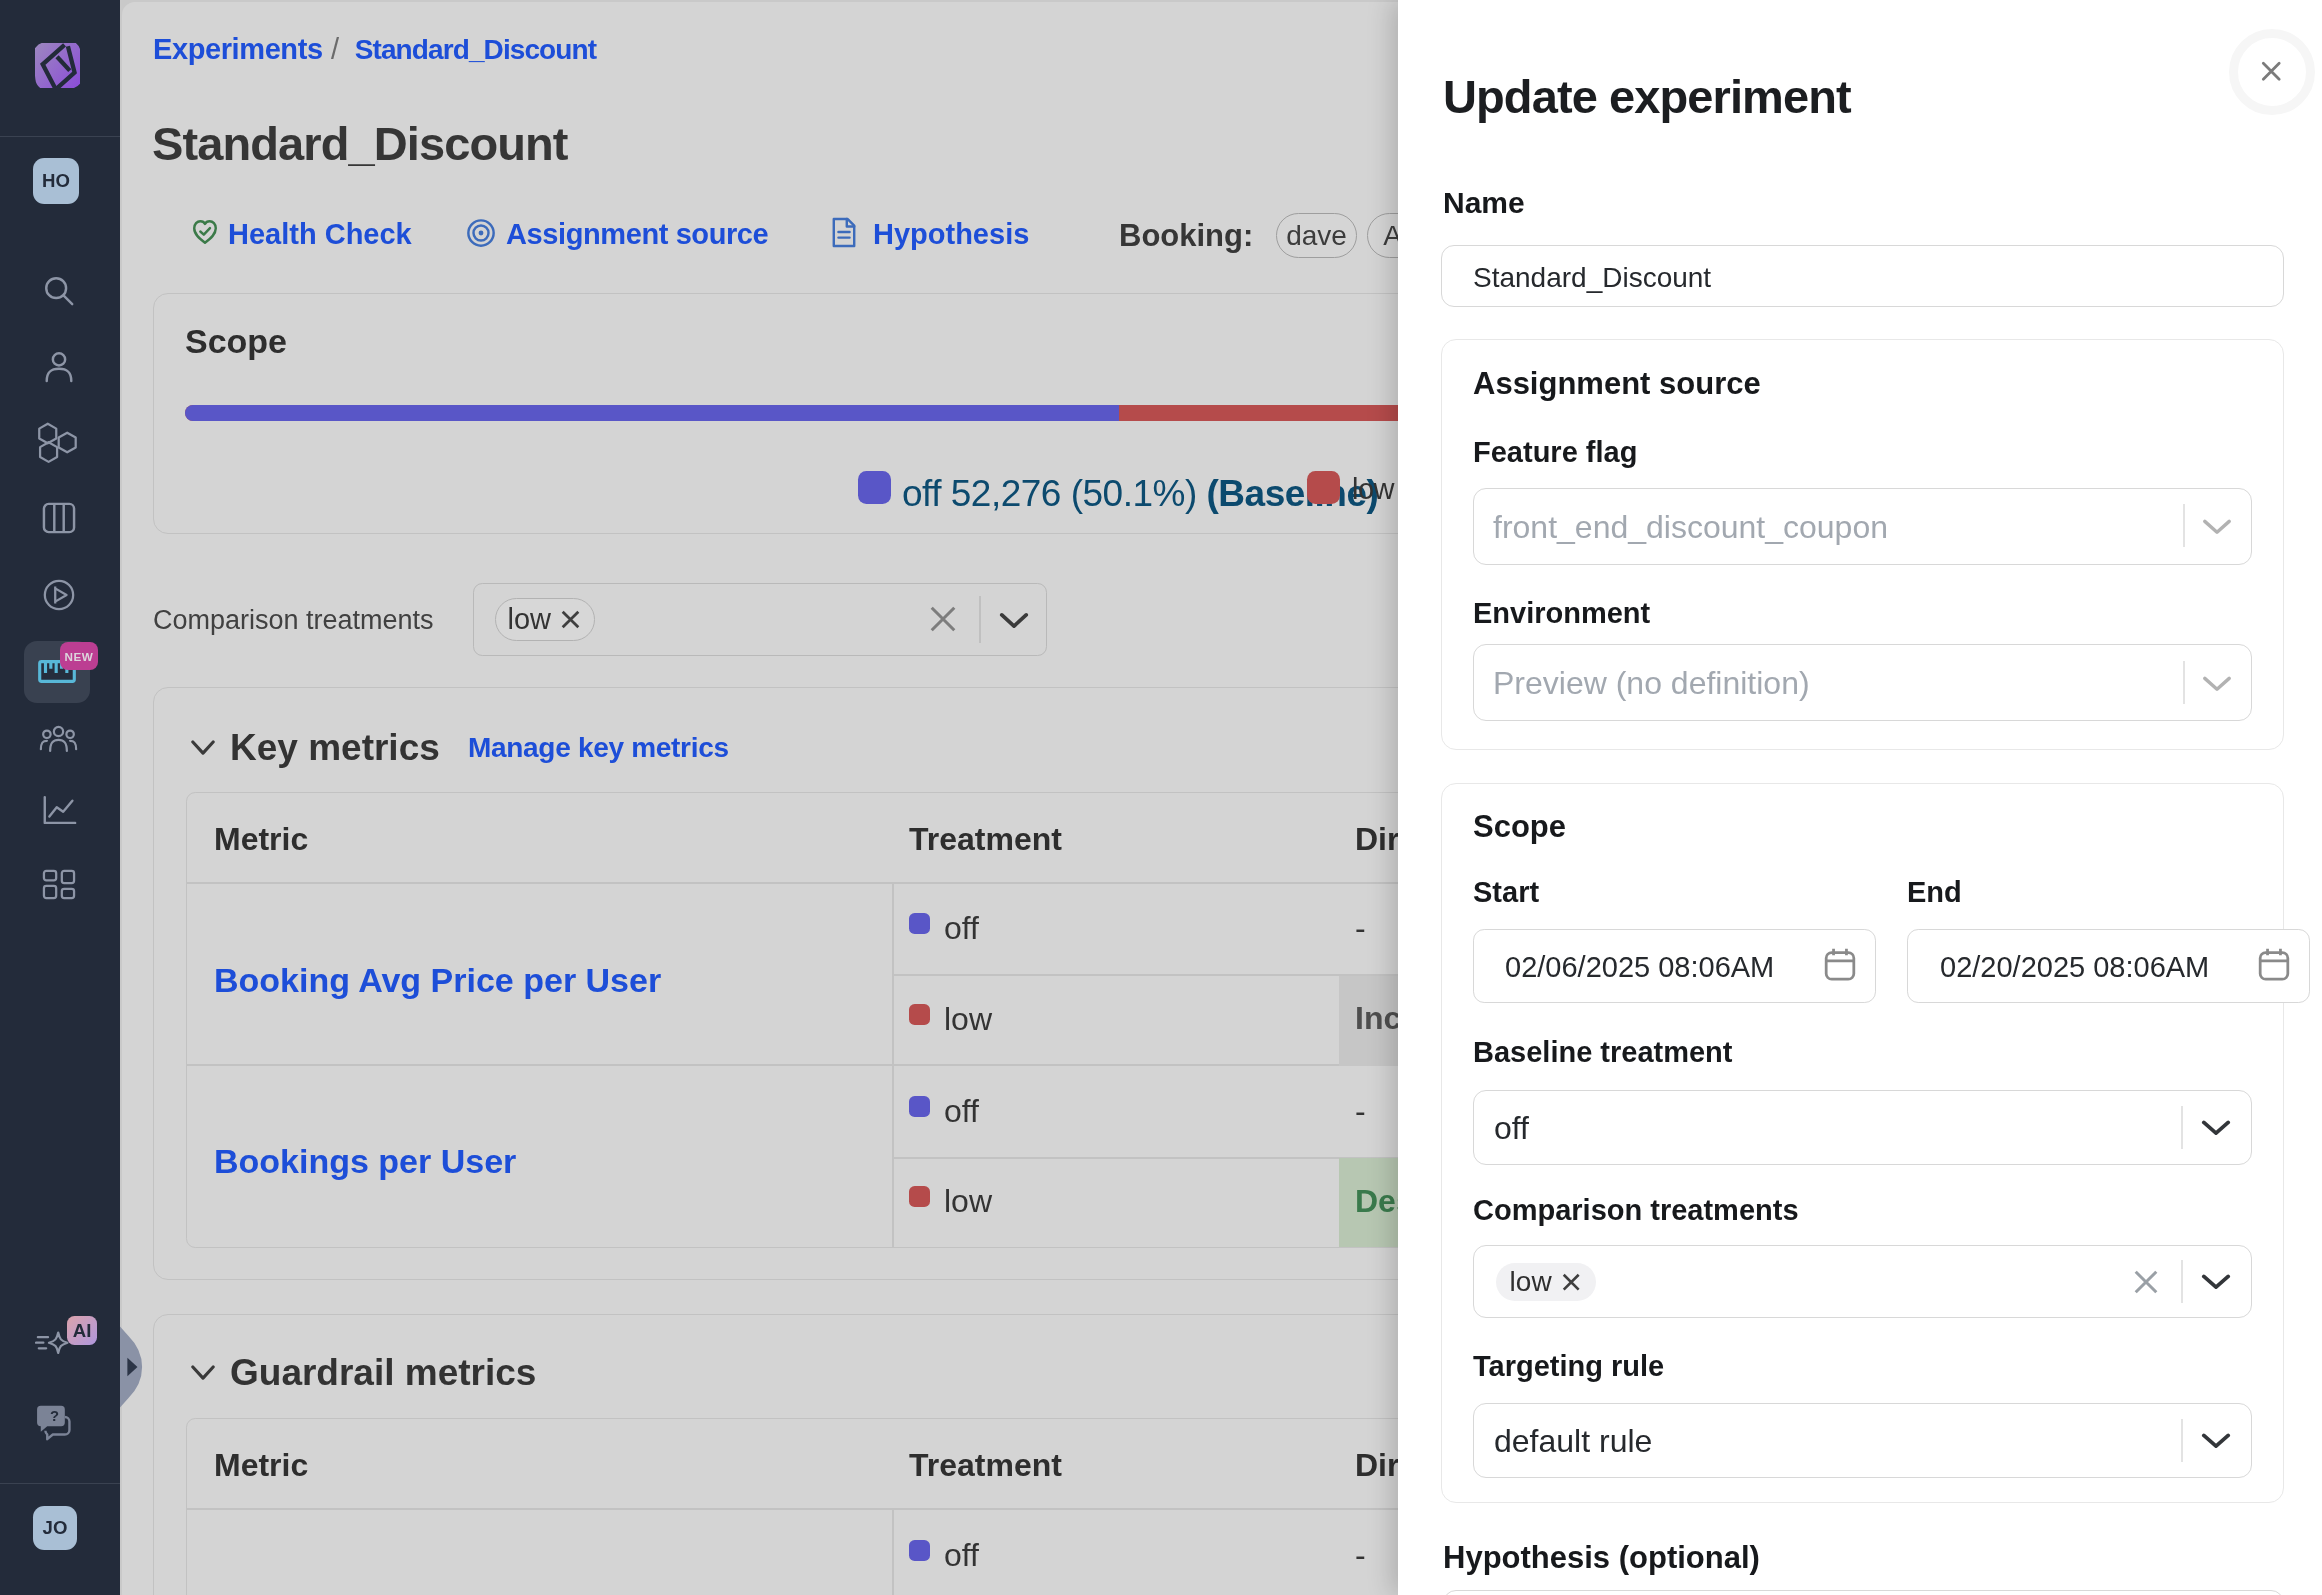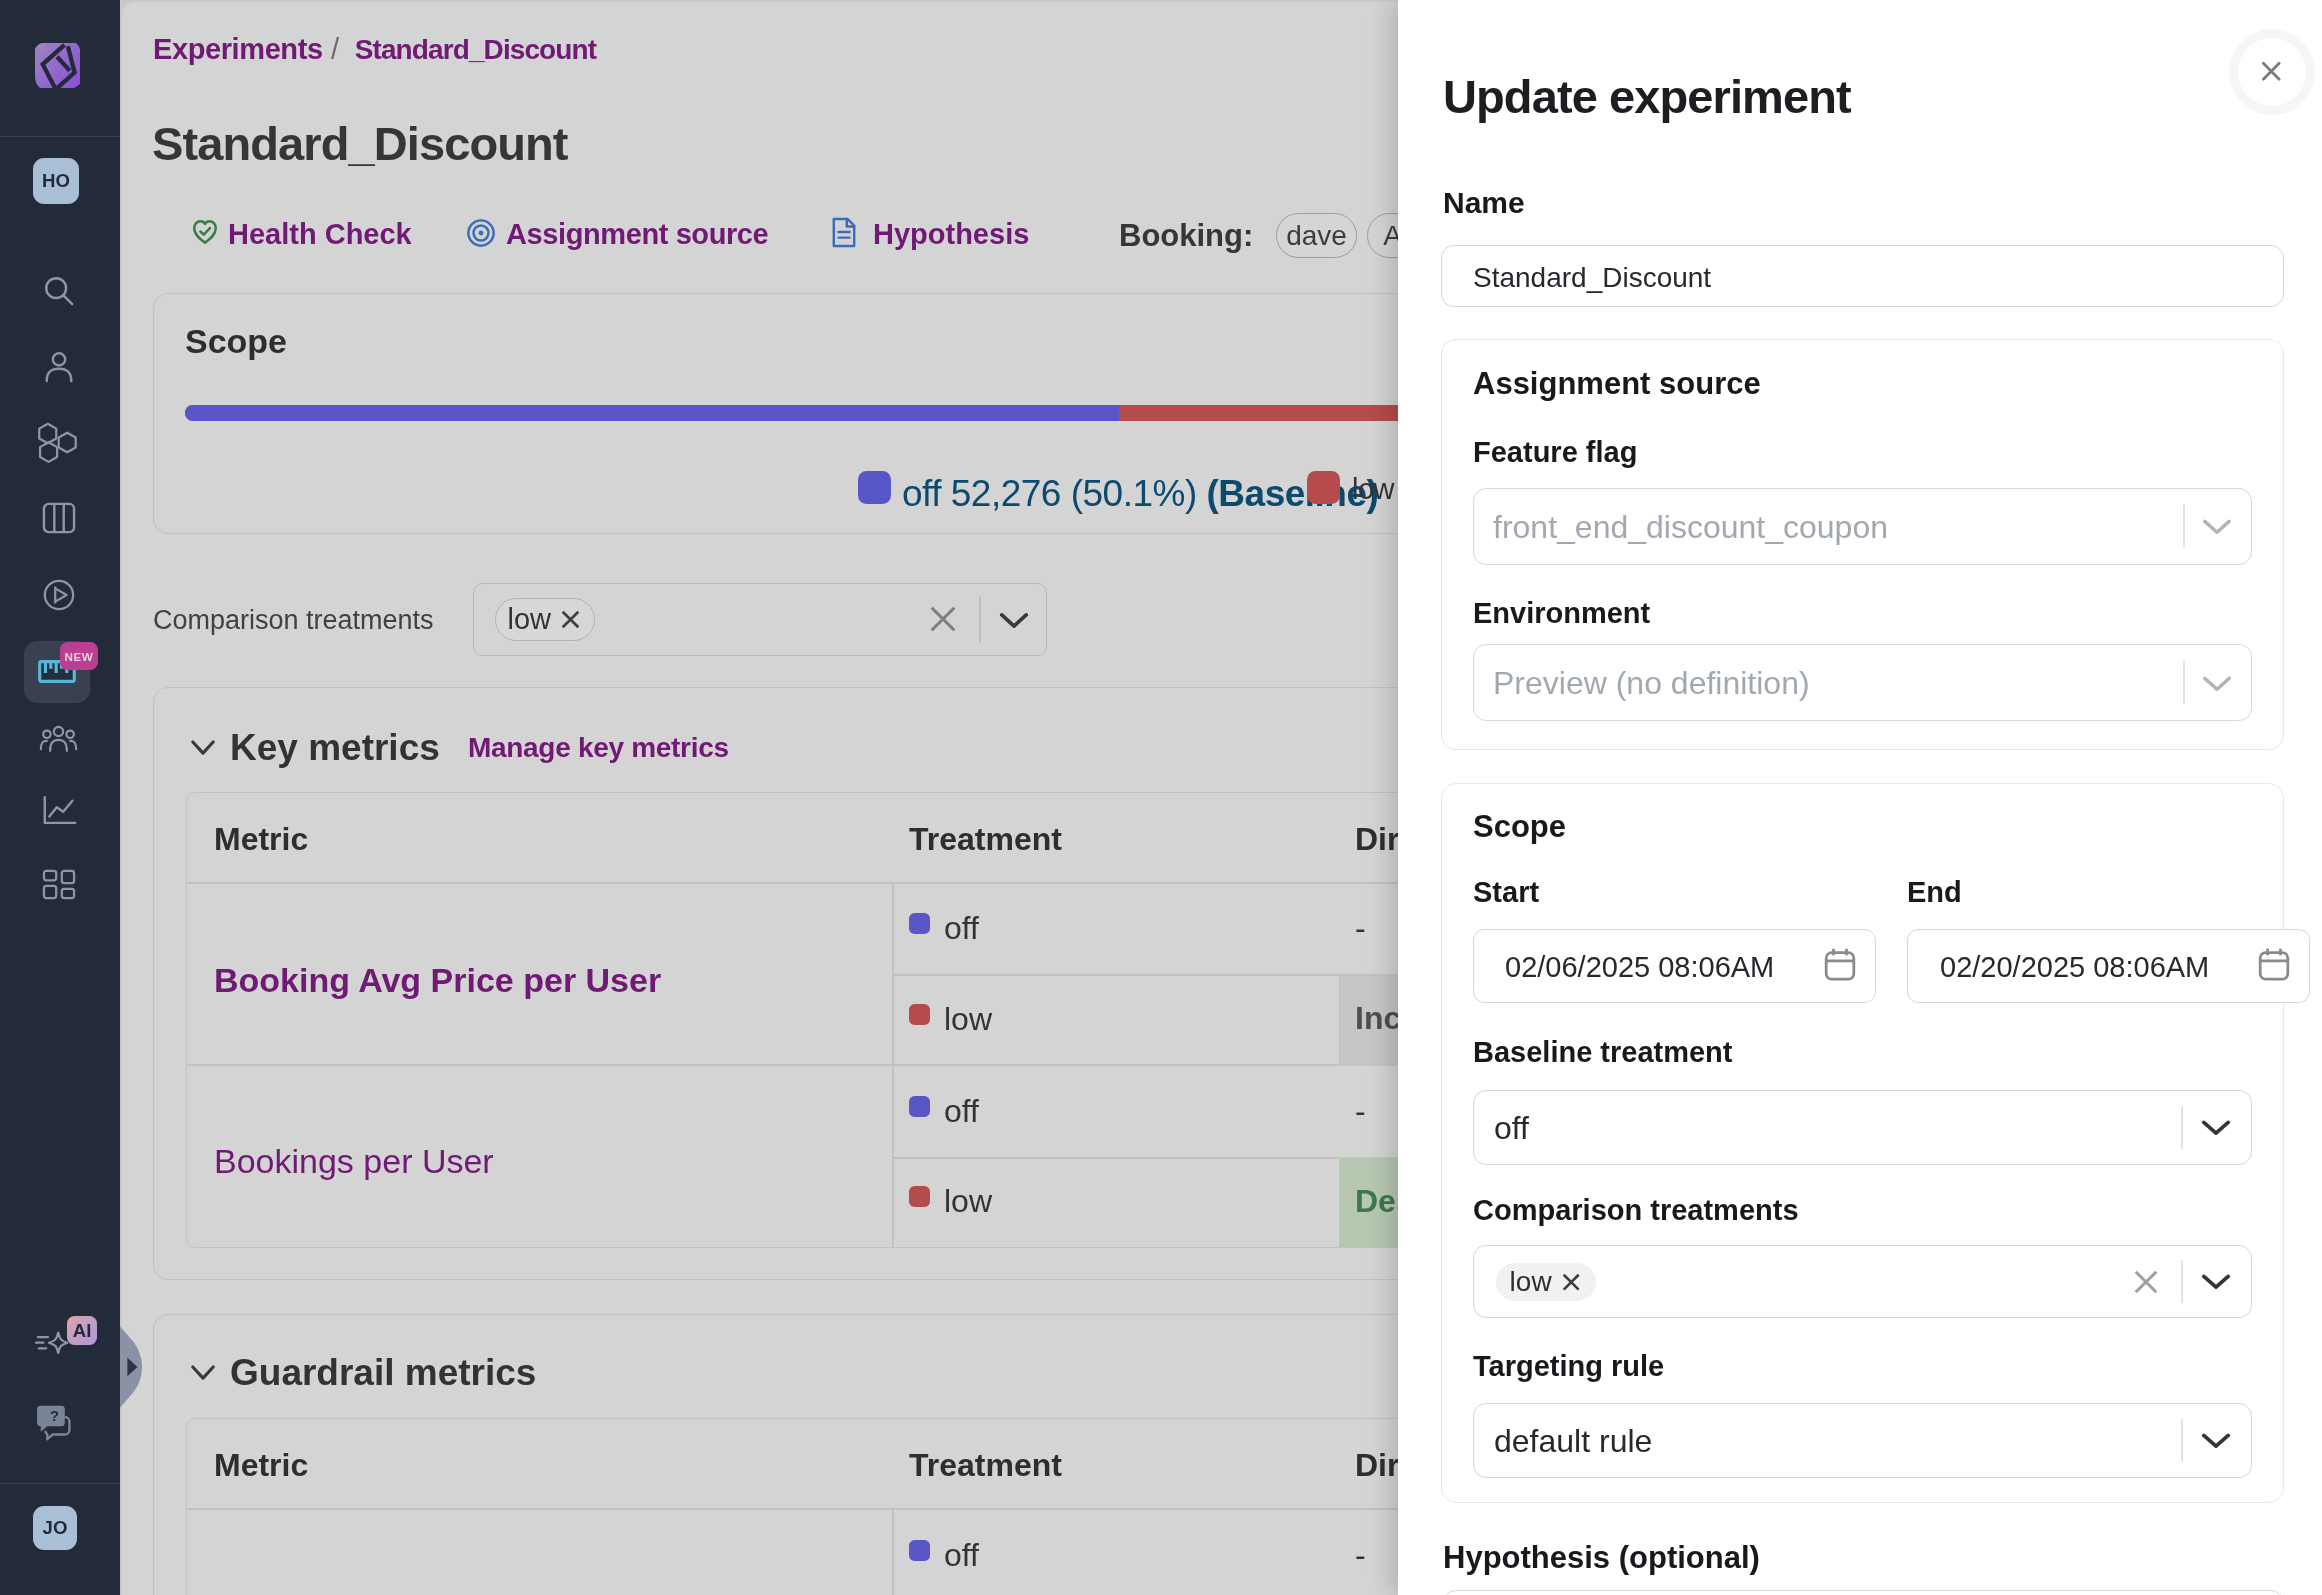--- a/index.html
+++ b/index.html
@@ -12,21 +12,21 @@
   
   #sidebar { position:absolute; left:0; top:0; width:120px; height:1595px; background:#232b3a; z-index:5; }
   .sdiv { position:absolute; left:0; width:120px; height:0.9px; background:#3a4251; }
   .tile { position:absolute; border-radius:11.2px; background:#a9bfd5; color:#232b3a; font-weight:bold;
           display:flex; align-items:center; justify-content:center; }
   .icon { position:absolute; }
 
   
   #panel { position:absolute; left:122px; top:1.9px; right:0; bottom:0; background:#d4d4d4; border-top-left-radius:13px; z-index:1; }
   .card { position:absolute; border:1.9px solid #c2c2c2; border-radius:15px; background:#d4d4d4; }
-  .blue { color:#701a75; }
+  .blue { color:#1d4ed8; }
   .dark { color:#2f2f2f; }
 
   
   #drawer { position:absolute; left:1398px; top:0; width:1000px; height:1595px; background:#ffffff; z-index:10;
             box-shadow:-5.6px 0 24px rgba(0,0,0,0.18); }
   .dcard { position:absolute; border:1.9px solid #e8e8e8; border-radius:15px; background:#fff; }
   .dinput { position:absolute; border:1.9px solid #d8d8d8; border-radius:13px; background:#fff; }
   .dlabel { position:absolute; white-space:nowrap; line-height:1; font-weight:bold; color:#17191c; }
   .dval { color:#26292d; }
   .dgray { color:#a2a8b0; }
@@ -205,21 +205,21 @@
       <div class="txt blue" style="left:27px; top:170px; font-size:34px; font-weight:600;">Booking Avg Price per User</div>
       <div class="abs" style="left:722px; top:120px; width:20.5px; height:20.5px; border-radius:5.6px; background:#5956c7;"></div>
       <div class="txt" style="left:757px; top:119px; font-size:32px; color:#333;">off</div>
       <div class="txt" style="left:1168px; top:119px; font-size:32px; color:#333;">-</div>
       <div class="abs" style="left:705px; top:181px; width:1377px; height:1.9px; background:#c2c2c2;"></div>
       <div class="abs" style="left:1152px; top:183px; width:929px; height:90px; background:#c6c6c6;"></div>
       <div class="abs" style="left:722px; top:211px; width:20.5px; height:20.5px; border-radius:5.6px; background:#b54b4b;"></div>
       <div class="txt" style="left:757px; top:210px; font-size:32px; color:#333;">low</div>
       <div class="txt" style="left:1168px; top:209px; font-size:32px; font-weight:bold; color:#4e4e4e;">Inconclusive</div>
 
-      <div class="txt blue" style="left:27px; top:351px; font-size:34px; font-weight:400;">Bookings per User</div>
+      <div class="txt blue" style="left:27px; top:351px; font-size:34px; font-weight:700;">Bookings per User</div>
       <div class="abs" style="left:722px; top:303px; width:20.5px; height:20.5px; border-radius:5.6px; background:#5956c7;"></div>
       <div class="txt" style="left:757px; top:302px; font-size:32px; color:#333;">off</div>
       <div class="txt" style="left:1168px; top:302px; font-size:32px; color:#333;">-</div>
       <div class="abs" style="left:705px; top:364px; width:1377px; height:1.9px; background:#c2c2c2;"></div>
       <div class="abs" style="left:1152px; top:365px; width:929px; height:89px; background:#b7c7b2;"></div>
       <div class="abs" style="left:722px; top:393px; width:20.5px; height:20.5px; border-radius:5.6px; background:#b54b4b;"></div>
       <div class="txt" style="left:757px; top:392px; font-size:32px; color:#333;">low</div>
       <div class="txt" style="left:1168px; top:392px; font-size:32px; font-weight:bold; color:#3a7a4c;">Desired</div>
     </div>
 

